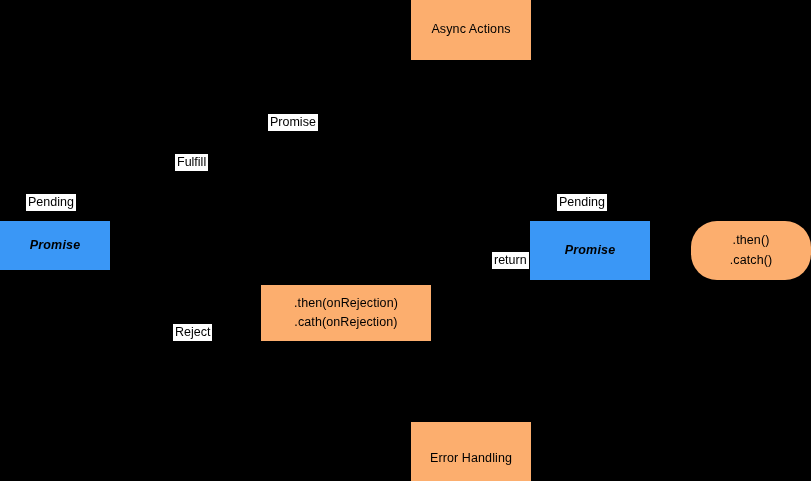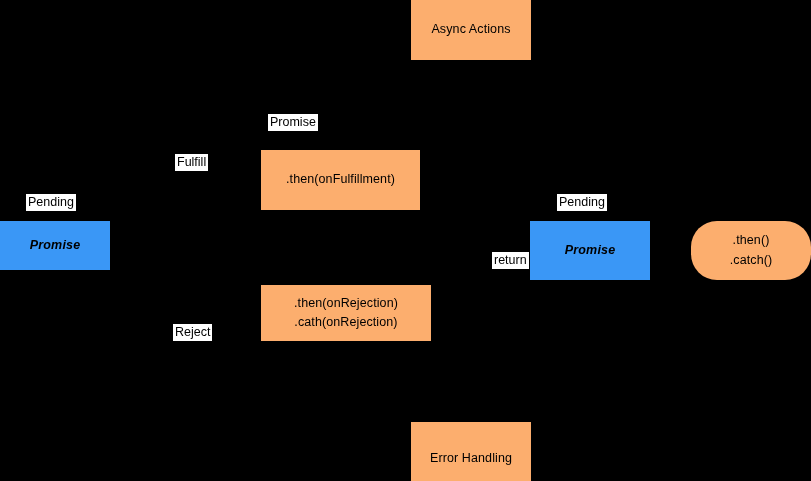--- a/index.html
+++ b/index.html
@@ -53,21 +53,20 @@
     font-family: "Liberation Sans", sans-serif;
   }
 </style>
 </head>
 <body>
 
 <div id="canvas">
 
 <div class="node orange" style="left: 411px; top: 0px; width: 120px; height: 60px;"><span class="node-text">Async Actions</span></div>
     <div class="node blue" style="left: 0px; top: 221px; width: 110px; height: 49px;"><span class="node-text">Promise</span></div>
-    <div class="node orange" style="left: 261px; top: 150px; width: 159px; height: 60px;"><span class="node-text">.then(onFulfillment)</span></div>
     <div class="node orange" style="left: 261px; top: 285px; width: 170px; height: 56px;"><span class="node-text">.then(onRejection)
 .cath(onRejection)</span></div>
     <div class="node blue" style="left: 530px; top: 221px; width: 120px; height: 59px;"><span class="node-text">Promise</span></div>
     <div class="node orange" style="left: 691px; top: 221px; width: 120px; height: 59px; border-radius: 26px;"><span class="node-text">.then()
 .catch()</span></div>
     <div class="node orange" style="left: 411px; top: 422px; width: 120px; height: 74px;"><span class="node-text">Error Handling</span></div>
     <div class="edge-label" style="left: 25px; top: 193px;">Pending</div>
     <div class="edge-label" style="left: 267px; top: 113px;">Promise</div>
     <div class="edge-label" style="left: 174px; top: 153px;">Fulfill</div>
     <div class="edge-label" style="left: 172px; top: 323px;">Reject</div>

